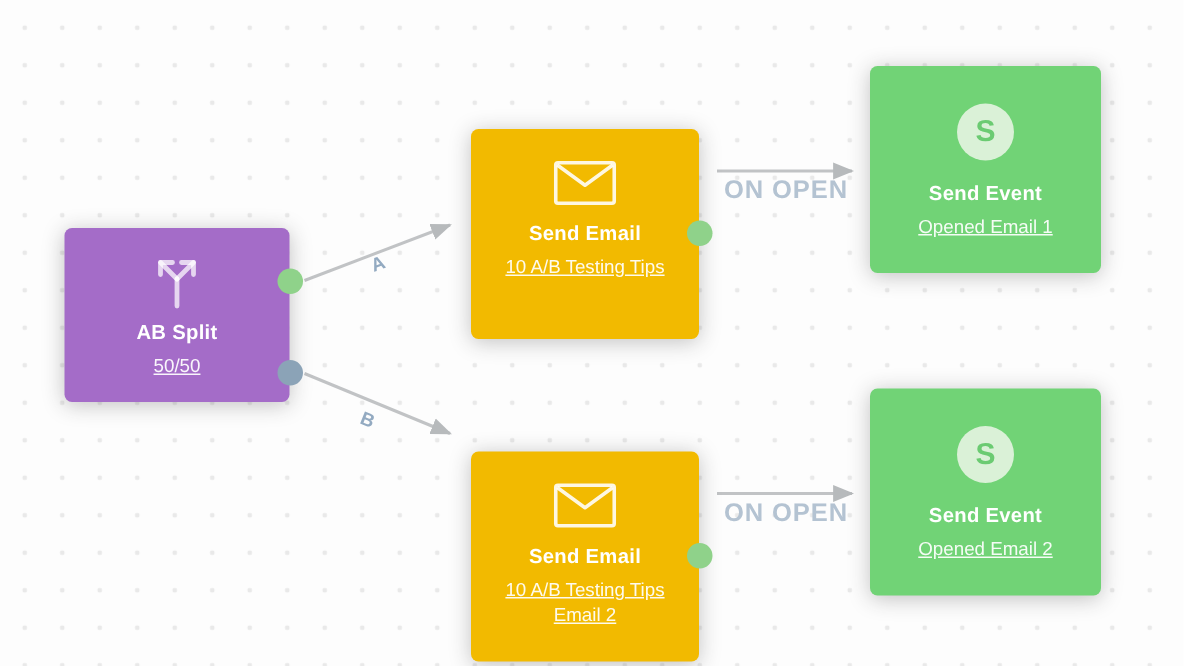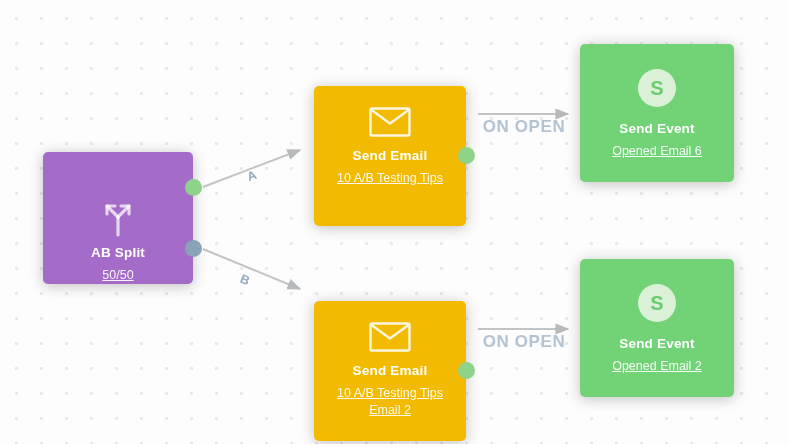--- a/index.html
+++ b/index.html
@@ -46,23 +46,23 @@
   }
   .node .subtitle {
     font-size: 12.5px;
     color: rgba(255,255,255,0.93);
     line-height: 1.35;
     margin-top: 7px;
     text-decoration: underline;
   }
   .node-split {
     left: 43px; top: 152px;
-    width: 150px; height: 132px;
+    width: 150px; height: 116px;
     background: #a46cc8;
-    justify-content: flex-end;
+    justify-content: center;
   }
   .node-split .icon-wrap { margin-top: -4px; margin-bottom: 8px; }
   .node-email {
     left: 314px;
     width: 152px; height: 140px;
     background: #f2ba00;
     margin-top: 42px;
   }
   .node-email .icon-wrap { margin-top: 21px; margin-bottom: 11px; }
   .node-event {
@@ -167,21 +167,21 @@
       <div>10 A/B Testing Tips</div>
     </div>
     <span class="port port-green port-mid"></span>
   </div>
 
   <div class="node node-event row1">
     <div class="icon-wrap">
       <div class="s-circle">S</div>
     </div>
     <div class="title">Send Event</div>
-    <div class="subtitle">Opened Email 6</div>
+    <div class="subtitle">Opened Email 1</div>
   </div>
 
   <div class="node node-email row2">
     <div class="icon-wrap">
       <svg width="42" height="30" viewBox="0 0 42 30" fill="none" stroke="rgba(255,255,255,0.88)" stroke-width="2.4" stroke-linejoin="round">
         <rect x="1.5" y="1.5" width="39" height="27" rx="1.5"></rect>
         <path d="M2.5 3 L21 16.5 L39.5 3"></path>
       </svg>
     </div>
     <div class="title">Send Email</div>

